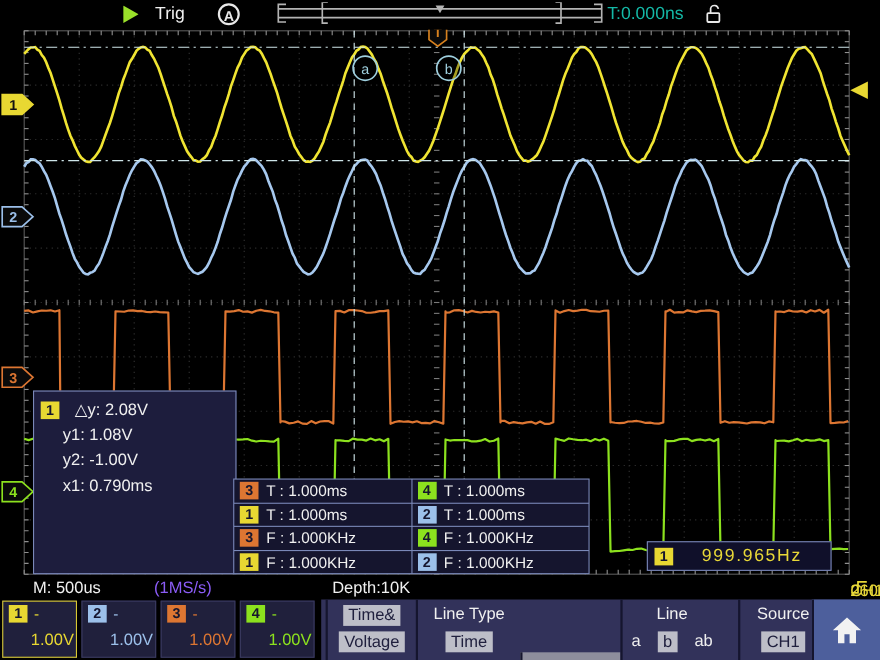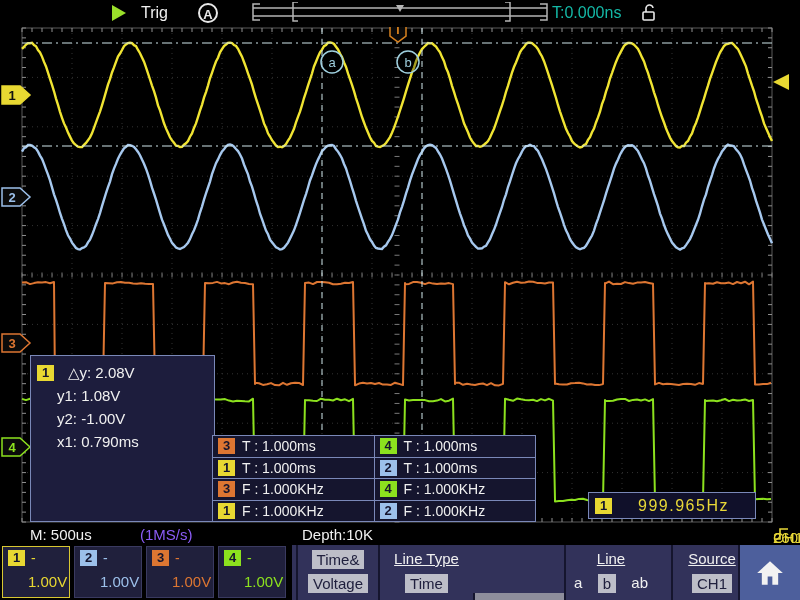--- a/index.html
+++ b/index.html
@@ -42,21 +42,21 @@
   #menu-bar{position:absolute;left:0;top:545px;width:800px;height:55px;background:#000;z-index:5;}
   #menu-right{position:absolute;left:292px;top:0;width:508px;height:55px;background:#32325a;}
   .ch-box{position:absolute;top:1px;width:68px;height:52px;background:#20203c;border:1px solid #3a3a60;
           box-sizing:border-box;padding:3px 0 0 5px;}
   .ch-box.sel{border:1px solid #d8c832;}
   .ch-box .row1{display:flex;align-items:center;gap:6px;font-size:14px;}
   .ch-box .volts{font-size:15px;margin-top:7px;margin-left:20px;}
   .menu-btn{position:absolute;top:0;height:55px;box-sizing:border-box;border-left:2px solid #15152e;
             display:flex;flex-direction:column;align-items:center;justify-content:space-between;
             padding:5px 0 7px 0;font-size:15px;}
-  .menu-btn .lbl{color:#f0f0f0;text-decoration:underline;}
+  .menu-btn .lbl{color:#f0f0f0;}
   .chip{background:#bdbec8;color:#20203e;padding:0 5px;line-height:19px;display:inline-block;}
   #btn-window{background:#8e8e9c;}
   #btn-window .chip{background:#c9c9d1;}
   #btn-line .opts{width:100%;display:flex;justify-content:space-between;padding:0 8px;box-sizing:border-box;color:#f0f0f0;}
   #btn-home{background:#4d5f9c;display:flex;align-items:center;justify-content:center;padding:0;}
 </style>
 </head>
 <body>
 
 <div id="screen">

